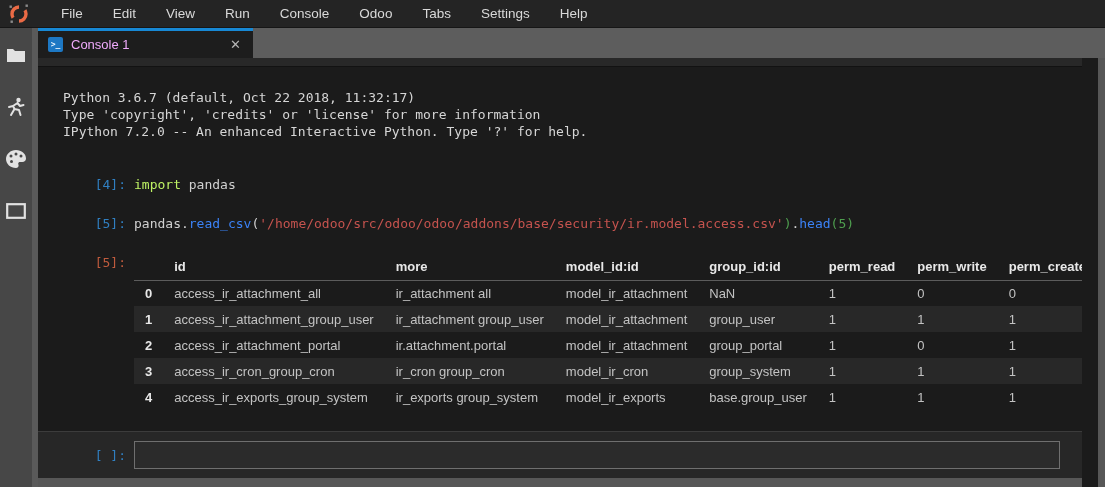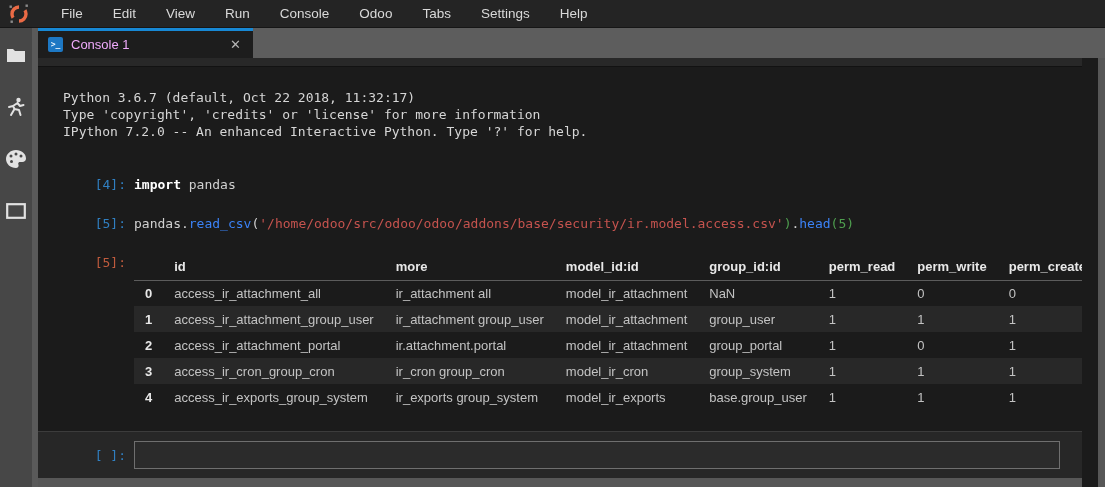--- a/index.html
+++ b/index.html
@@ -46,21 +46,21 @@
   
   .console { flex:1; background:#1b1b1b; padding-top:22px; overflow:hidden;
              font-family:"DejaVu Sans Mono", monospace; font-size:13px; line-height:17px;
              color:#d0d0d0; }
   .banner { margin-left:25px; margin-bottom:36px; color:#d6d6d6; white-space:pre; }
   .cell { display:flex; margin-bottom:22px; }
   .prompt { width:88px; text-align:right; flex:none; }
   .prompt.in  { color:#307fc1; }
   .prompt.out { color:#bf5b3d; }
   .code { margin-left:8px; white-space:pre; }
-  .tok-kw  { color:#ffffff; font-weight:bold; }
+  .tok-kw  { color:#bef264; font-weight:normal; }
   .tok-fn  { color:#3b82f6; }
   .tok-str { color:#c5534e;text-align:right; }
   .tok-num { color:#4f9f4f; }
   .tok-br  { color:#4f9f4f; }
 
   
   .out-cell { margin-bottom:0; }
   table.df { border-collapse:collapse; font-family:"Liberation Sans", sans-serif;
              font-size:13px; color:#c3c3c3; margin-left:8px; }
   table.df th, table.df td { height:26px; padding:0 11px; text-align:left;

